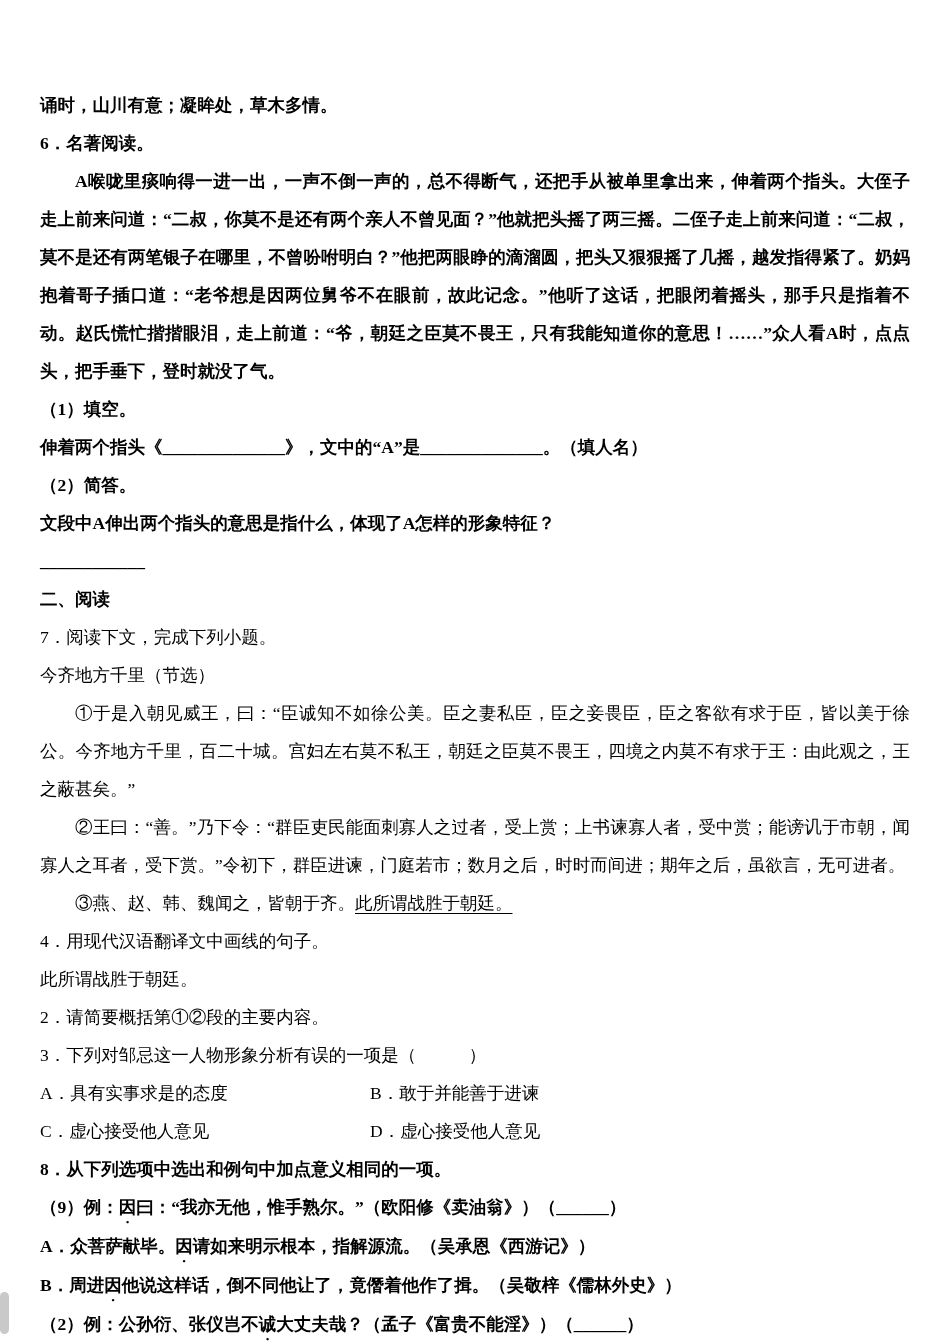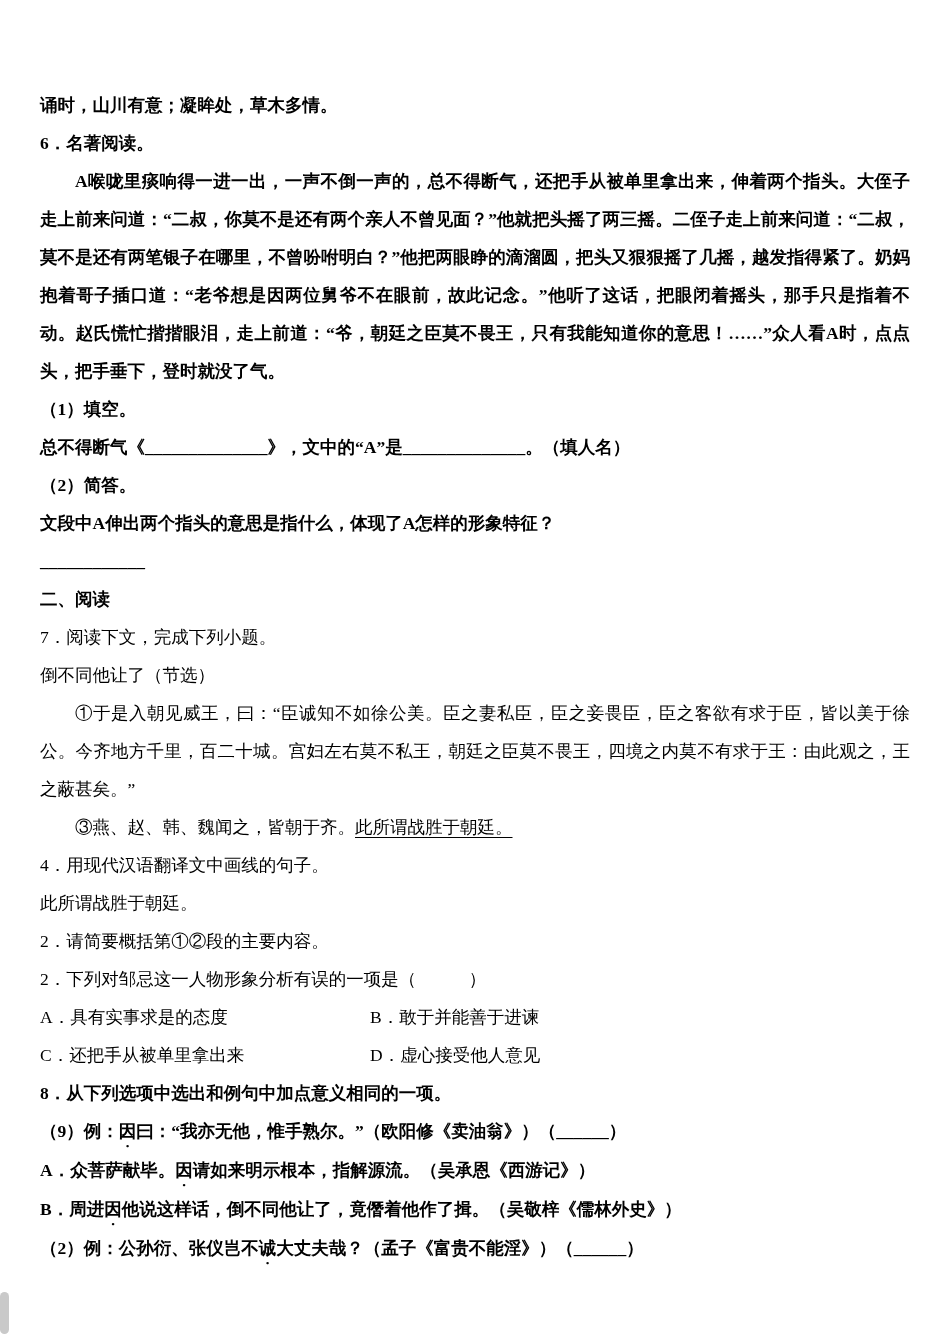--- a/index.html
+++ b/index.html
@@ -51,44 +51,45 @@
 
 <div class="page">
 
   <p class="b just">诵时，山川有意；凝眸处，草木多情。</p>
 
   <p class="b">6．名著阅读。</p>
 
   <p class="b indent just">A喉咙里痰响得一进一出，一声不倒一声的，总不得断气，还把手从被单里拿出来，伸着两个指头。大侄子走上前来问道：“二叔，你莫不是还有两个亲人不曾见面？”他就把头摇了两三摇。二侄子走上前来问道：“二叔，莫不是还有两笔银子在哪里，不曾吩咐明白？”他把两眼睁的滴溜圆，把头又狠狠摇了几摇，越发指得紧了。奶妈抱着哥子插口道：“老爷想是因两位舅爷不在眼前，故此记念。”他听了这话，把眼闭着摇头，那手只是指着不动。赵氏慌忙揩揩眼泪，走上前道：“爷，朝廷之臣莫不畏王，只有我能知道你的意思！……”众人看A时，点点头，把手垂下，登时就没了气。</p>
 
   <p class="b">（1）填空。</p>
-  <p class="b just">总不得断气《______________》，文中的“A”是______________。（填人名）</p>
+  <p class="b just">伸着两个指头《______________》，文中的“A”是______________。（填人名）</p>
   <p class="b">（2）简答。</p>
   <p class="b just">文段中A伸出两个指头的意思是指什么，体现了A怎样的形象特征？</p>
   <p class="b">____________</p>
 
   <p class="b">二、阅读</p>
 
   <p>7．阅读下文，完成下列小题。</p>
-  <p>倒不同他让了（节选）</p>
+  <p>今齐地方千里（节选）</p>
 
   <p class="indent just">①于是入朝见威王，曰：“臣诚知不如徐公美。臣之妻私臣，臣之妾畏臣，臣之客欲有求于臣，皆以美于徐公。今齐地方千里，百二十城。宫妇左右莫不私王，朝廷之臣莫不畏王，四境之内莫不有求于王：由此观之，王之蔽甚矣。”</p>
+  <p class="indent just">②王曰：“善。”乃下令：“群臣吏民能面刺寡人之过者，受上赏；上书谏寡人者，受中赏；能谤讥于市朝，闻寡人之耳者，受下赏。”令初下，群臣进谏，门庭若市；数月之后，时时而间进；期年之后，虽欲言，无可进者。</p>
   <p class="indent just"><span>③燕、赵、韩、魏闻之，皆朝于齐。</span><span class="ul">此所谓战胜于朝廷。</span></p>
 
   <p>4．用现代汉语翻译文中画线的句子。</p>
   <p>此所谓战胜于朝廷。</p>
   <p>2．请简要概括第①②段的主要内容。</p>
-  <p>2．下列对邹忌这一人物形象分析有误的一项是（　　　）</p>
+  <p>3．下列对邹忌这一人物形象分析有误的一项是（　　　）</p>
 
   <div class="optrow">
     <span class="optL">A．具有实事求是的态度</span>
     <span>B．敢于并能善于进谏</span>
   </div>
   <div class="optrow">
-    <span class="optL">C．还把手从被单里拿出来</span>
+    <span class="optL">C．虚心接受他人意见</span>
     <span>D．虚心接受他人意见</span>
   </div>
 
   <p class="b">8．从下列选项中选出和例句中加点意义相同的一项。</p>
 
   <p class="b just"><span>（9）例：</span><span class="dot">因</span><span>曰：“我亦无他，惟手熟尔。”（欧阳修《卖油翁》）（______）</span></p>
 
   <p class="b just"><span>A．众菩萨献毕。</span><span class="dot">因</span><span>请如来明示根本，指解源流。（吴承恩《西游记》）</span></p>
 
   <p class="b just"><span>B．周进</span><span class="dot">因</span><span>他说这样话，倒不同他让了，竟僭着他作了揖。（吴敬梓《儒林外史》）</span></p>

